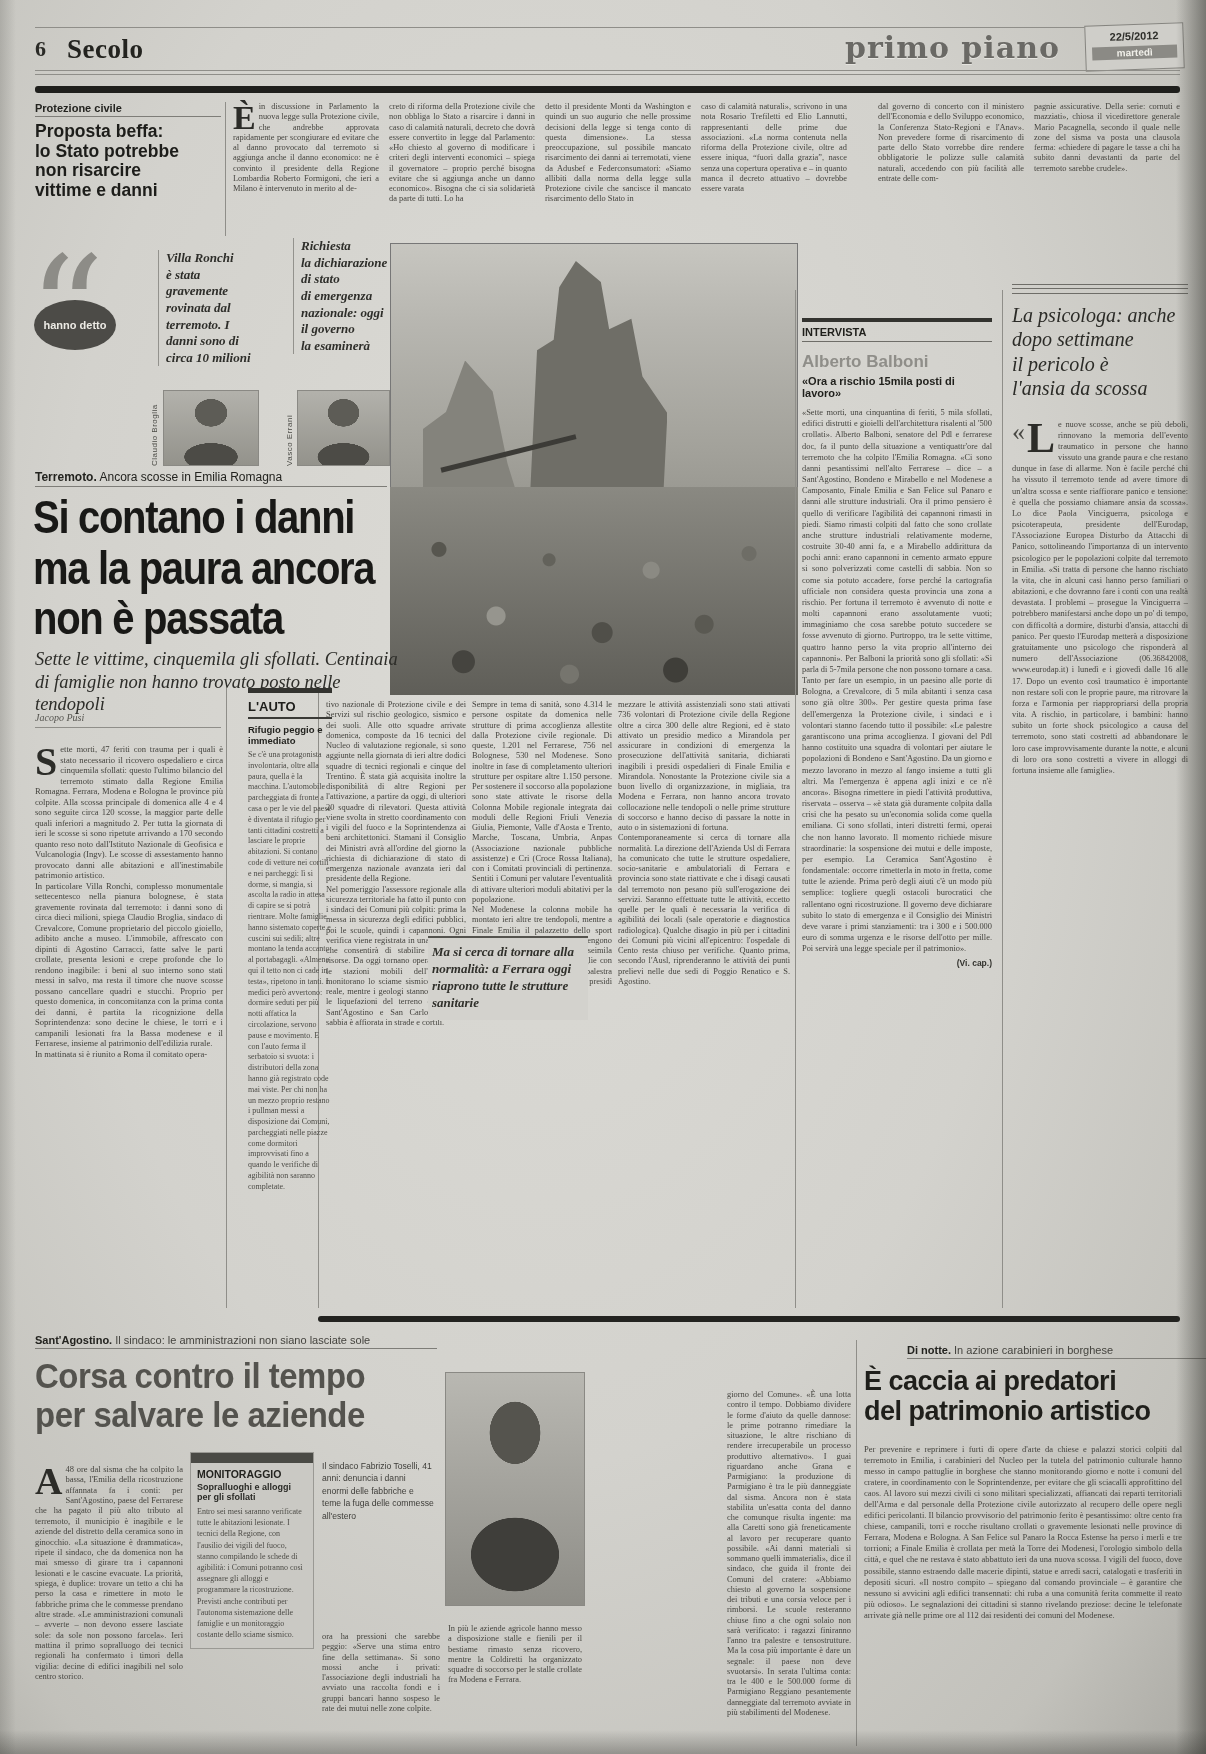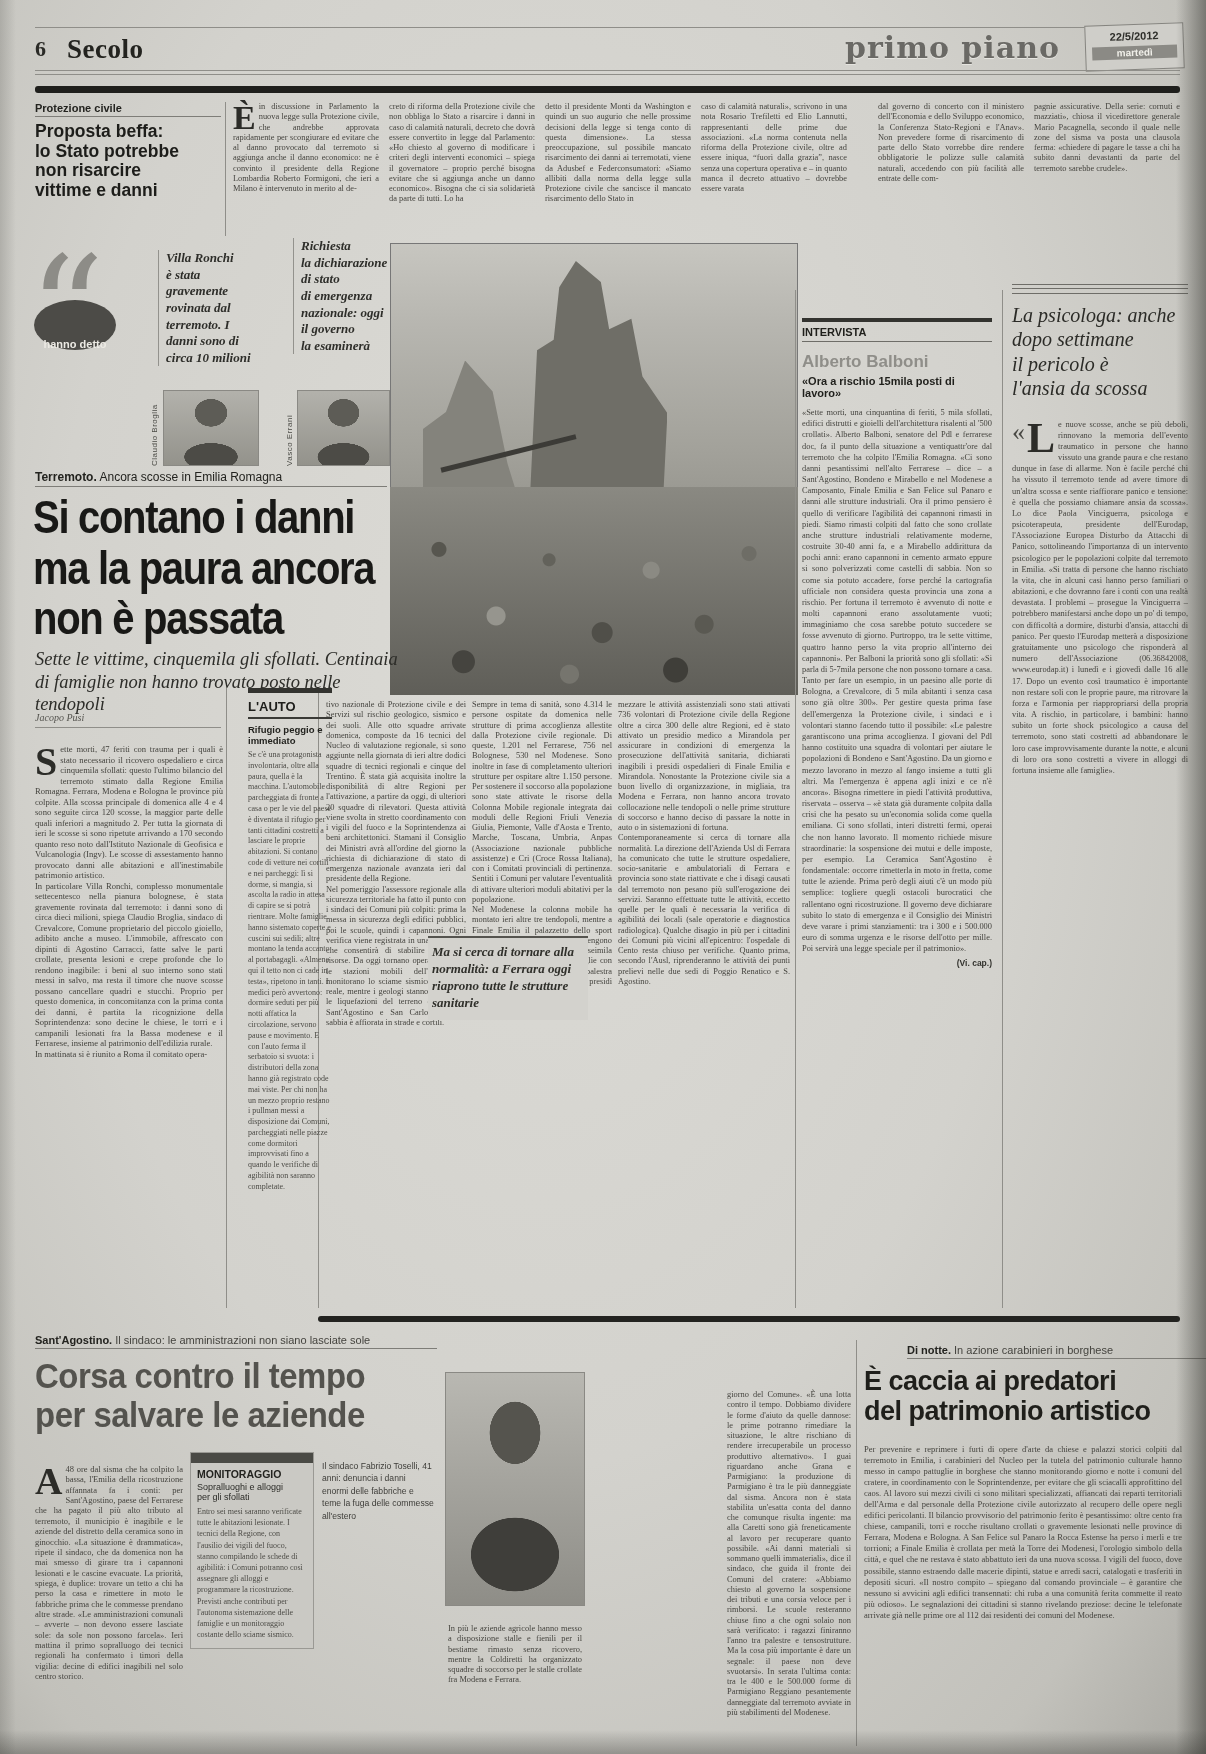--- a/index.html
+++ b/index.html
@@ -87,21 +87,21 @@
   <div class="abs jt body-txt" style="left:233px;top:102px;width:146px;height:138px;">
     <span class="dropcap">È</span><span>in discussione in Parlamento la nuova legge sulla Protezione civile, che andrebbe approvata rapidamente per scongiurare ed evitare che al danno provocato dal terremoto si aggiunga anche il danno economico: ne è convinto il presidente della Regione Lombardia Roberto Formigoni, che ieri a Milano è intervenuto in merito al de-</span>
   </div>
   <div class="abs jt body-txt" style="left:389px;top:102px;width:146px;height:138px;">creto di riforma della Protezione civile che non obbliga lo Stato a risarcire i danni in caso di calamità naturali, decreto che dovrà essere convertito in legge dal Parlamento: «Ho chiesto al governo di modificare i criteri degli interventi economici – spiega il governatore – proprio perché bisogna evitare che si aggiunga anche un danno economico». Bisogna che ci sia solidarietà da parte di tutti. Lo ha</div>
   <div class="abs jt body-txt" style="left:545px;top:102px;width:146px;height:138px;">detto il presidente Monti da Washington e quindi un suo augurio che nelle prossime decisioni della legge si tenga conto di questa dimensione». La stessa preoccupazione, sul possibile mancato risarcimento dei danni ai terremotati, viene da Adusbef e Federconsumatori: «Siamo allibiti dalla norma della legge sulla Protezione civile che sancisce il mancato risarcimento dello Stato in</div>
   <div class="abs jt body-txt" style="left:701px;top:102px;width:146px;height:138px;">caso di calamità naturali», scrivono in una nota Rosario Trefiletti ed Elio Lannutti, rappresentanti delle prime due associazioni. «La norma contenuta nella riforma della Protezione civile, oltre ad essere iniqua, “fuori dalla grazia”, nasce senza una copertura operativa e – in quanto manca il decreto attuativo – dovrebbe essere varata</div>
   <div class="abs jt body-txt" style="left:878px;top:102px;width:146px;height:138px;">dal governo di concerto con il ministero dell'Economia e dello Sviluppo economico, la Conferenza Stato-Regioni e l'Anav». Non prevedere forme di risarcimento di parte dello Stato vorrebbe dire rendere obbligatorie le polizze sulle calamità naturali, accedendo con più facilità alle entrate delle com-</div>
   <div class="abs jt body-txt" style="left:1034px;top:102px;width:146px;height:150px;">pagnie assicurative. Della serie: cornuti e mazziati», chiosa il vicedirettore generale Mario Pacagnella, secondo il quale nelle zone del sisma va posta una clausola ferma: «chiedere di pagare le tasse a chi ha subito danni devastanti da parte del terremoto sarebbe crudele».</div>
 
   <div class="abs" style="left:28px;top:236px;width:130px;height:120px;font-family:'DejaVu Serif',serif;font-size:150px;line-height:1;color:#8d8c87;">“</div>
-  <div class="abs" style="left:34px;top:300px;width:82px;height:50px;background:#4c4b47;border-radius:50%;display:flex;align-items:flex-end;justify-content:center;">
+  <div class="abs" style="left:34px;top:300px;width:82px;height:50px;background:#4c4b47;border-radius:50%;display:flex;align-items:center;justify-content:center;">
     <span style="color:#eceae4;font-family:'Liberation Sans',sans-serif;font-weight:bold;font-size:11px;">hanno detto</span>
   </div>
 
   <div class="abs" style="left:158px;top:250px;width:110px;border-left:1px solid #93928d;padding-left:7px;">
     <div class="quote-txt pl">Villa Ronchi
 è stata
 gravemente
 rovinata dal
 terremoto. I
 danni sono di
@@ -203,32 +203,33 @@
 per salvare le aziende</div>
   </div>
 
   <div class="abs jt body-txt" style="left:35px;top:1464px;width:148px;height:282px;font-size:8.5px;">
     <span class="dropcap" style="font-size:38px;">A</span><span> 48 ore dal sisma che ha colpito la bassa, l'Emilia della ricostruzione affannata fa i conti: per Sant'Agostino, paese del Ferrarese che ha pagato il più alto tributo al terremoto, il municipio è inagibile e le aziende del distretto della ceramica sono in ginocchio. «La situazione è drammatica», ripete il sindaco, che da domenica non ha mai smesso di girare tra i capannoni lesionati e le cascine evacuate. La priorità, spiega, è duplice: trovare un tetto a chi ha perso la casa e rimettere in moto le fabbriche prima che le commesse prendano altre strade. «Le amministrazioni comunali – avverte – non devono essere lasciate sole: da sole non possono farcela». Ieri mattina il primo sopralluogo dei tecnici regionali ha confermato i timori della vigilia: decine di edifici inagibili nel solo centro storico.</span>
   </div>
 
   <div class="abs" style="left:190px;top:1452px;width:122px;background:#cac9c4;border:1px solid #9a9994;">
     <div class="boxbar" style="height:10px;background:#4a4a45;"></div>
     <div style="font-family:'Liberation Sans',sans-serif;font-weight:bold;font-size:10.5px;color:#23231f;padding:5px 6px 2px 6px;">MONITORAGGIO</div>
-    <div class="pl" style="font-family:'Liberation Sans',sans-serif;font-weight:normal;font-size:9px;color:#2b2b27;padding:0 6px 4px 6px;">Sopralluoghi e alloggi
+    <div class="pl" style="font-family:'Liberation Sans',sans-serif;font-weight:bold;font-size:9px;color:#2b2b27;padding:0 6px 4px 6px;">Sopralluoghi e alloggi
 per gli sfollati</div>
     <div class="body-txt" style="font-size:8px;line-height:1.4;padding:0 6px 8px 6px;color:#4c4b46;">Entro sei mesi saranno verificate tutte le abitazioni lesionate. I tecnici della Regione, con l'ausilio dei vigili del fuoco, stanno compilando le schede di agibilità: i Comuni potranno così assegnare gli alloggi e programmare la ricostruzione. Previsti anche contributi per l'autonoma sistemazione delle famiglie e un monitoraggio costante dello sciame sismico.</div>
   </div>
 
   <div class="abs" style="left:322px;top:1460px;width:112px;font-family:'Liberation Sans',sans-serif;font-size:8.6px;line-height:1.45;color:#3e3d39;">Il sindaco Fabrizio Toselli, 41 anni: denuncia i danni enormi delle fabbriche e teme la fuga delle commesse all'estero</div>
 
   <div class="abs portrait" style="left:445px;top:1372px;width:140px;height:234px;background:
       radial-gradient(ellipse 30% 22% at 50% 26%, #55544e 0 60%, rgba(0,0,0,0) 61%),
       radial-gradient(ellipse 52% 26% at 50% 78%, #3f3e3a 0 60%, rgba(0,0,0,0) 61%),
       linear-gradient(#b9b8b2, #8e8d87);"></div>
 
+  <div class="abs jt body-txt" style="left:322px;top:1632px;width:118px;height:114px;">ora ha pressioni che sarebbe peggio: «Serve una stima entro fine della settimana». Si sono mossi anche i privati: l'associazione degli industriali ha avviato una raccolta fondi e i gruppi bancari hanno sospeso le rate dei mutui nelle zone colpite.</div>
   <div class="abs jt body-txt" style="left:448px;top:1624px;width:134px;height:122px;">In più le aziende agricole hanno messo a disposizione stalle e fienili per il bestiame rimasto senza ricovero, mentre la Coldiretti ha organizzato squadre di soccorso per le stalle crollate fra Modena e Ferrara.</div>
   <div class="abs jt body-txt" style="left:727px;top:1390px;width:124px;height:356px;">giorno del Comune». «È una lotta contro il tempo. Dobbiamo dividere le forme d'aiuto da quelle dannose: le prime potranno rimediare la situazione, le altre rischiano di rendere irrecuperabile un processo produttivo alternativo». I guai riguardano anche Grana e Parmigiano: la produzione di Parmigiano è tra le più danneggiate dal sisma. Ancora non è stata stabilita un'esatta conta del danno che comunque risulta ingente: ma alla Caretti sono già freneticamente al lavoro per recuperare quanto possibile. «Ai danni materiali si sommano quelli immateriali», dice il sindaco, che guida il fronte dei Comuni del cratere: «Abbiamo chiesto al governo la sospensione dei tributi e una corsia veloce per i rimborsi. Le scuole resteranno chiuse fino a che ogni solaio non sarà verificato: i ragazzi finiranno l'anno tra palestre e tensostrutture. Ma la cosa più importante è dare un segnale: il paese non deve svuotarsi». In serata l'ultima conta: tra le 400 e le 500.000 forme di Parmigiano Reggiano pesantemente danneggiate dal terremoto avviate in più stabilimenti del Modenese.</div>
 
   <div class="abs hairline" style="left:856px;top:1340px;width:1px;height:406px;"></div>
   <div class="abs kicker" style="left:864px;top:1344px;width:316px;font-size:11px;margin-left:43px;">
     <b>Di notte.</b>
     <span style="color:#45443f;">In azione carabinieri in borghese</span>
   </div>
   <div class="abs headline-sans pl" style="left:864px;top:1366px;width:320px;font-size:27px;line-height:1.12;letter-spacing:-.5px;color:#1f1f1b;">È caccia ai predatori
 del patrimonio artistico</div>

